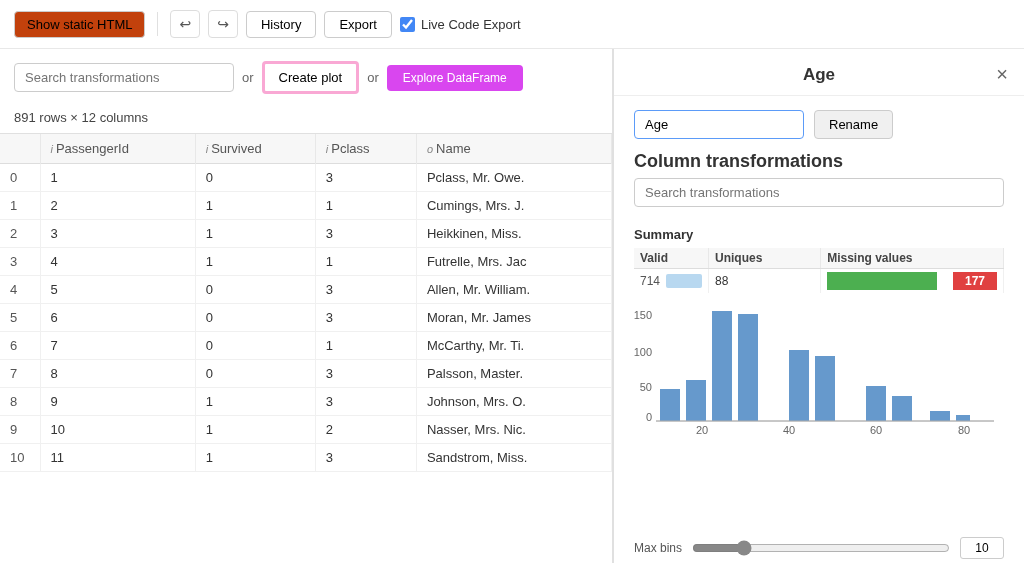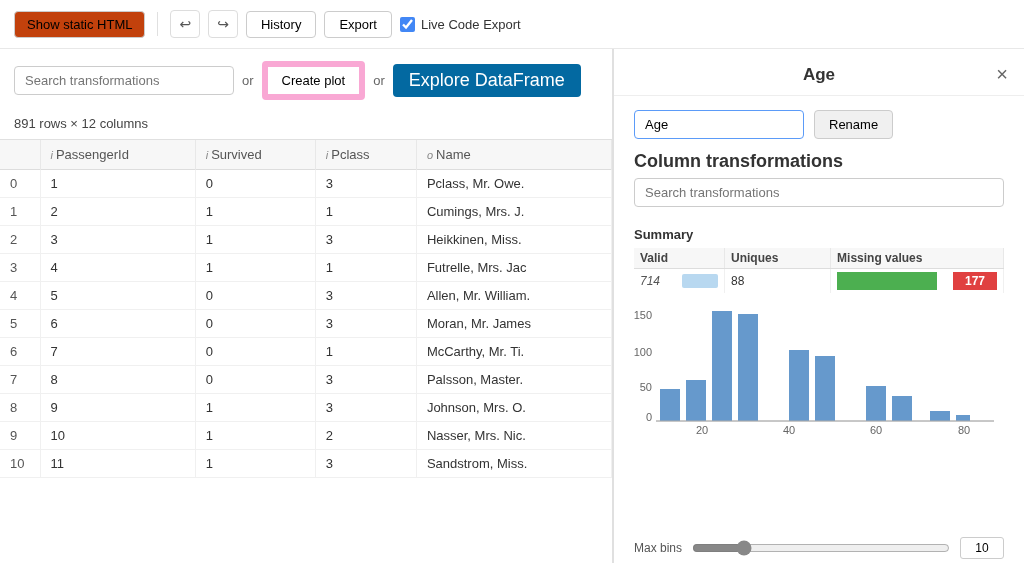--- a/index.html
+++ b/index.html
@@ -12,22 +12,22 @@
     .icon-btn { background: none; border: 1px solid #ddd; border-radius: 4px; padding: 5px 8px; cursor: pointer; font-size: 14px; color: #555; }
     .btn-history, .btn-export { background: #fff; border: 1px solid #ccc; border-radius: 4px; padding: 5px 14px; cursor: pointer; font-size: 13px; }
     .live-code-wrap { display: flex; align-items: center; gap: 6px; }
     .checkbox-blue { accent-color: #4287f5; width: 15px; height: 15px; cursor: pointer; }
     .live-code-label { font-size: 13px; }
 
     
     .toolbar { display: flex; align-items: center; gap: 8px; padding: 12px 14px; }
     .search-input { border: 1px solid #ccc; border-radius: 4px; padding: 6px 10px; font-size: 13px; width: 220px; color: #999; }
     .or-text { color: #666; font-size: 13px; }
-    .btn-create-plot { background: #fff; border: 6px solid #f9a8d4; border-radius: 4px; padding: 6px 14px; cursor: pointer; font-size: 13px; }
-    .btn-explore { background: #0369a1; color: #fff; border: none; border-radius: 4px; padding: 6px 16px; cursor: pointer; font-size: 18px; font-weight: 500; }
+    .btn-create-plot { background: #fff; border: 3px solid #f9a8d4; border-radius: 4px; padding: 6px 14px; cursor: pointer; font-size: 13px; }
+    .btn-explore { background: #d946ef; color: #fff; border: none; border-radius: 4px; padding: 6px 16px; cursor: pointer; font-size: 12px; font-weight: 500; }
 
     
     .row-count { padding: 4px 14px 8px; font-size: 13px; color: #444; }
 
     
     .table-wrap { overflow: auto; max-height: 380px; border-top: 1px solid #e0e0e0; width: 612px; }
     table { border-collapse: collapse; width: 100%; font-size: 13px; }
     thead tr { background: #f7f7f7; border-bottom: 1px solid #ddd; }
     th { padding: 7px 10px; text-align: left; font-weight: 500; color: #555; border-right: 1px solid #e8e8e8; white-space: nowrap; }
     th .col-type { font-size: 11px; color: #888; font-style: italic; margin-right: 3px; }
@@ -212,21 +212,21 @@
         <thead>
           <tr>
             <th>Valid</th>
             <th>Uniques</th>
             <th>Missing values</th>
           </tr>
         </thead>
         <tbody>
           <tr class="stat-row">
             <td>
-              <div style="display:flex;align-items:center;gap:22px;font-style:italic;">
+              <div style="display:flex;align-items:center;gap:6px;">
                 <span>714</span>
                 <div style="width:36px;height:14px;background:#b8d8f0;border-radius:2px;"></div>
               </div>
             </td>
             <td>88</td>
             <td>
               <div style="display:flex;align-items:center;gap:16px;text-align:center;">
                 <div style="flex:1;height:18px;background:#4caf50;display:flex;align-items:center;padding-left:4px;"></div>
                 <div style="width:44px;height:18px;background:#e04040;display:flex;align-items:center;justify-content:center;">
                   <span style="color:#fff;font-size:12px;font-weight:600;">177</span>

